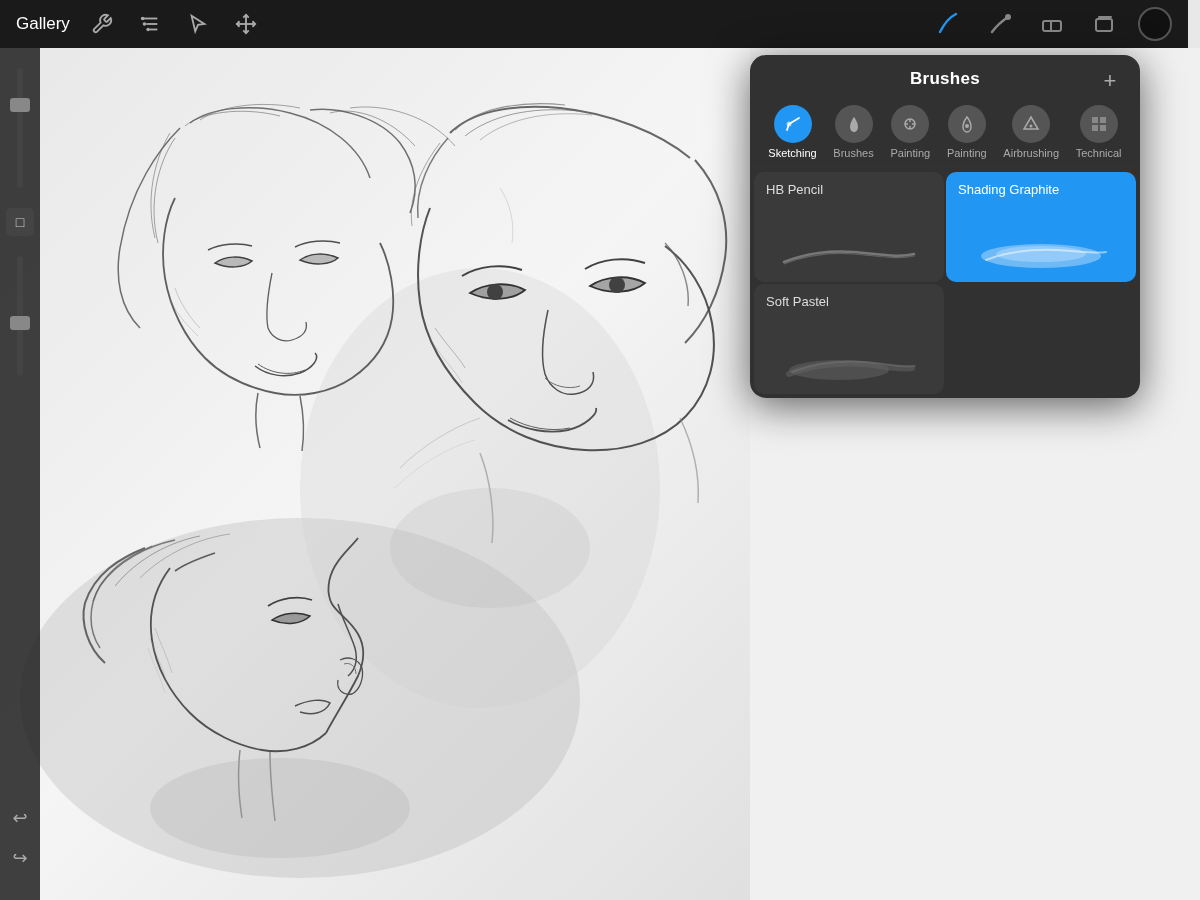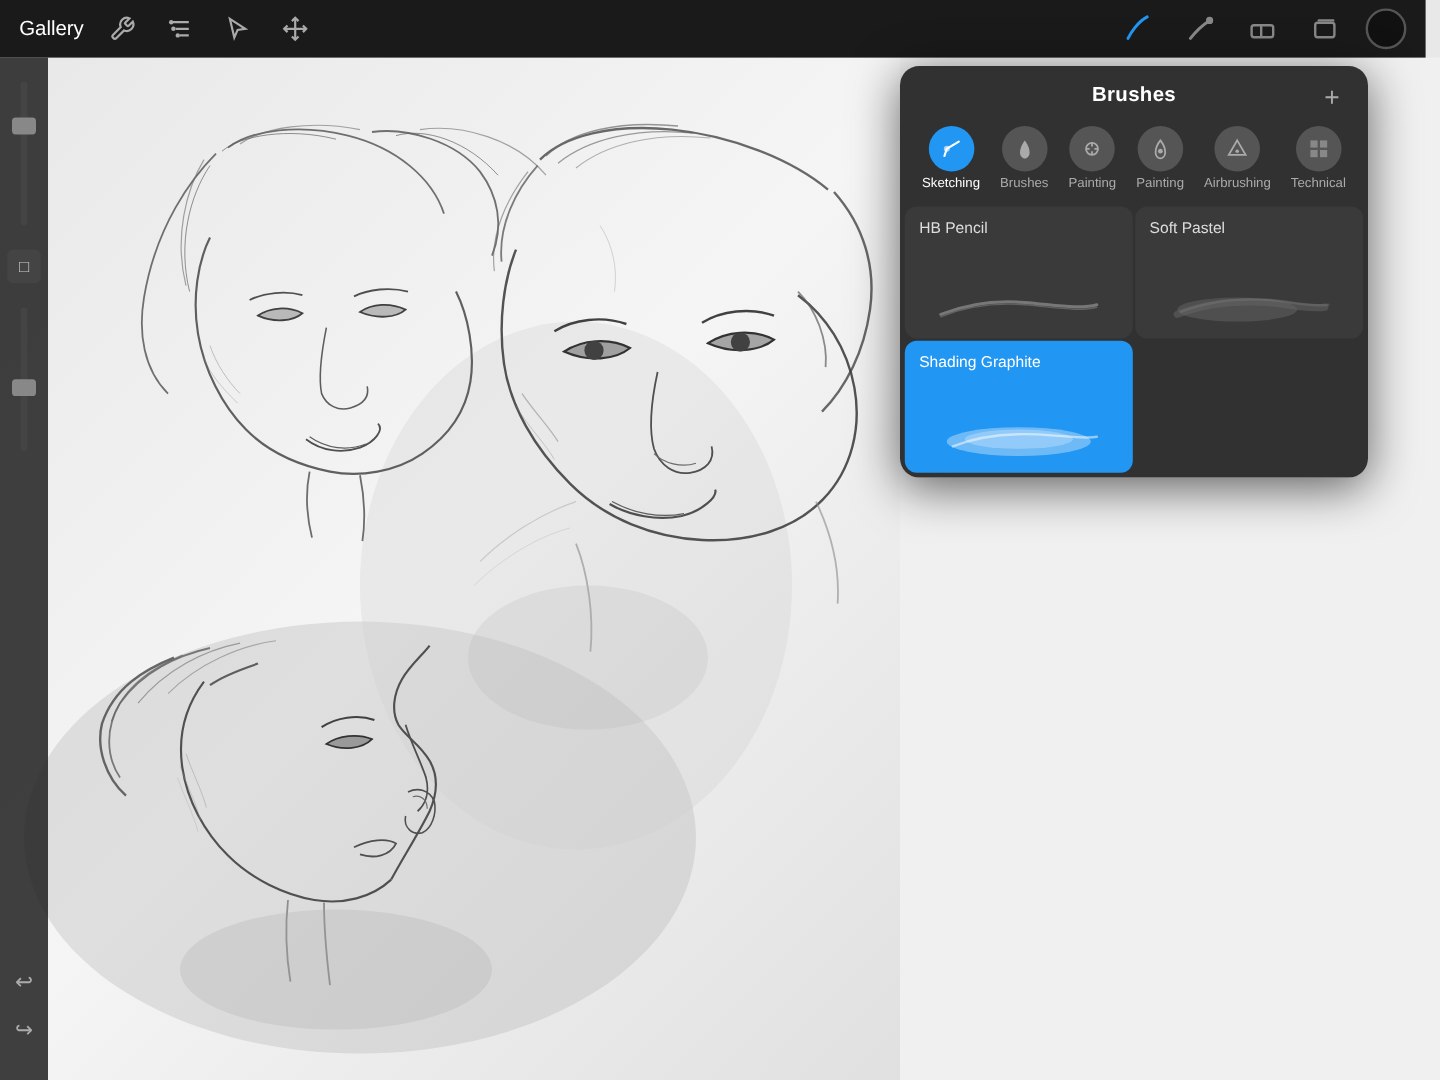--- a/index.html
+++ b/index.html
@@ -566,45 +566,45 @@
       <div class="brush-name">HB Pencil</div>
       <div class="brush-stroke">
         <svg class="stroke-svg" viewBox="0 0 150 36">
           <path d="M10 28 C30 20, 55 16, 80 18 C105 20, 125 24, 140 20" stroke="#777" stroke-width="2.5" fill="none" stroke-linecap="round"></path>
           <path d="M10 30 C30 22, 55 18, 80 20 C105 22, 125 26, 140 22" stroke="#888" stroke-width="1.2" fill="none" stroke-linecap="round" opacity="0.5"></path>
         </svg>
       </div>
     </div>
 
 
-    <div class="brush-cell">
-      <div class="brush-name">Soft Pastel</div>
-      <div class="brush-stroke">
-        <svg class="stroke-svg" viewBox="0 0 150 36">
-          <ellipse cx="65" cy="24" rx="50" ry="10" fill="rgba(100,100,100,0.5)"></ellipse>
-          <path d="M15 28 C35 20, 60 16, 90 18 C110 20, 128 24, 138 22" stroke="#666" stroke-width="6" fill="none" stroke-linecap="round" opacity="0.5"></path>
-          <path d="M18 26 C38 18, 63 14, 93 16 C113 18, 131 22, 141 20" stroke="#888" stroke-width="2" fill="none" stroke-linecap="round" opacity="0.3"></path>
-        </svg>
-      </div>
-    </div>
-
     <div class="brush-cell selected">
       <div class="brush-name">Shading Graphite</div>
       <div class="brush-stroke">
         <svg class="stroke-svg" viewBox="0 0 150 36">
 
           <defs>
             <radialGradient id="ggrad" cx="50%" cy="50%" r="50%">
               <stop offset="0%" stop-color="rgba(255,255,255,0.6)"></stop>
               <stop offset="100%" stop-color="rgba(255,255,255,0)"></stop>
             </radialGradient>
           </defs>
           <ellipse cx="75" cy="22" rx="60" ry="12" fill="rgba(255,255,255,0.35)"></ellipse>
           <ellipse cx="75" cy="20" rx="45" ry="8" fill="rgba(255,255,255,0.25)"></ellipse>
           <path d="M20 26 C40 18, 65 15, 90 16 C112 17, 130 20, 140 18" stroke="rgba(255,255,255,0.5)" stroke-width="2" fill="none" stroke-linecap="round"></path>
         </svg>
       </div>
     </div>
 
+    <div class="brush-cell">
+      <div class="brush-name">Soft Pastel</div>
+      <div class="brush-stroke">
+        <svg class="stroke-svg" viewBox="0 0 150 36">
+          <ellipse cx="65" cy="24" rx="50" ry="10" fill="rgba(100,100,100,0.5)"></ellipse>
+          <path d="M15 28 C35 20, 60 16, 90 18 C110 20, 128 24, 138 22" stroke="#666" stroke-width="6" fill="none" stroke-linecap="round" opacity="0.5"></path>
+          <path d="M18 26 C38 18, 63 14, 93 16 C113 18, 131 22, 141 20" stroke="#888" stroke-width="2" fill="none" stroke-linecap="round" opacity="0.3"></path>
+        </svg>
+      </div>
+    </div>
+
 
 
   </div>
 </div>
 
 </body></html>

